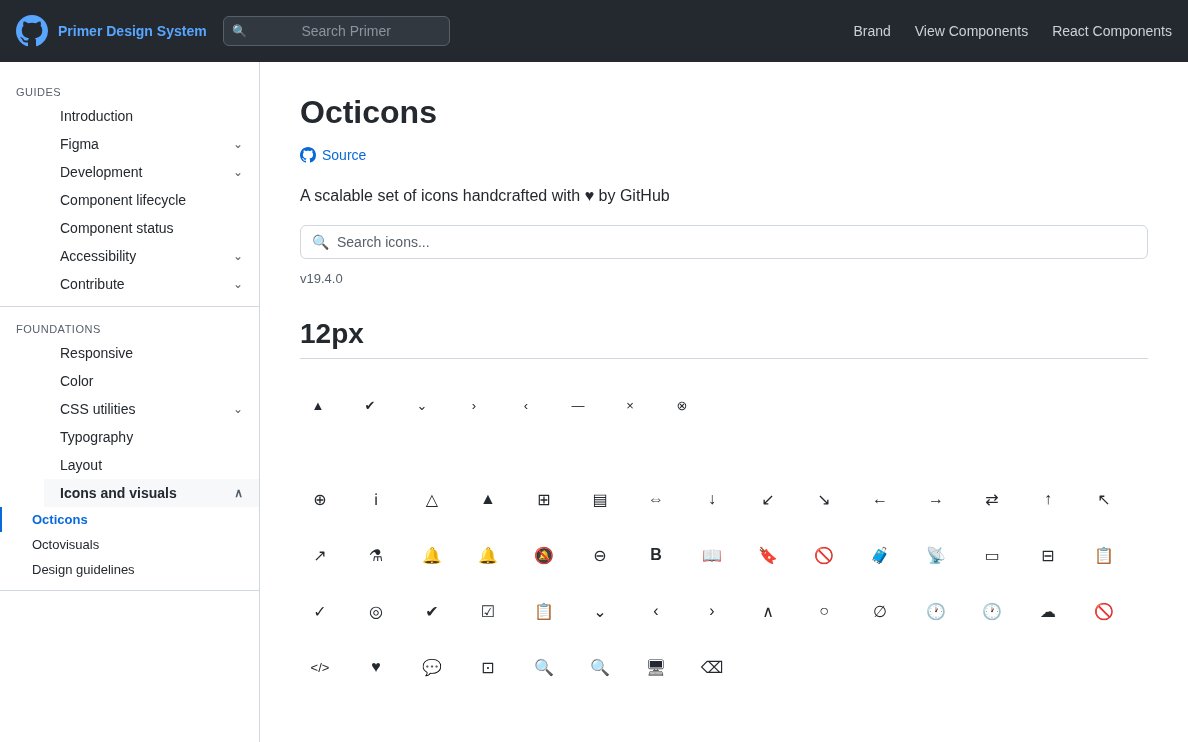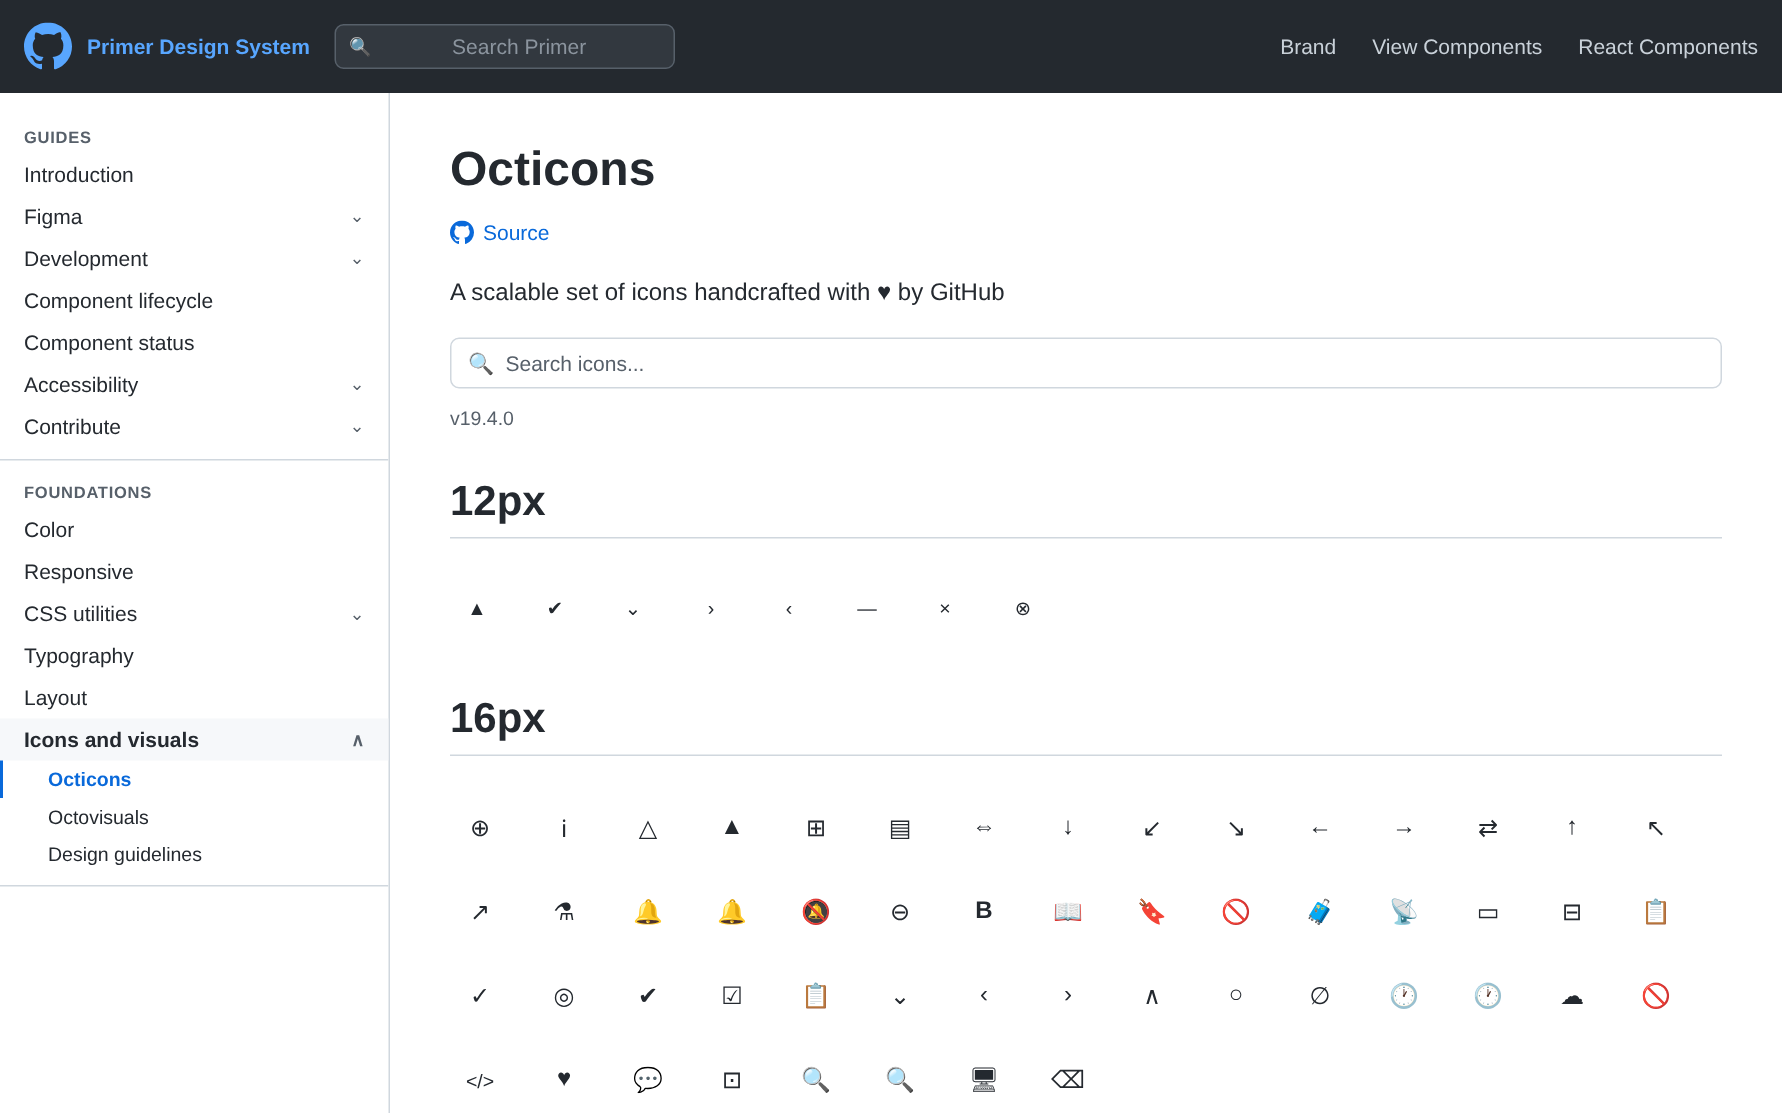--- a/index.html
+++ b/index.html
@@ -83,35 +83,36 @@
       border-right: 1px solid #d0d7de;
       overflow-y: auto;
       padding: 16px 0;
       background: #fff;
     }
     .sidebar::-webkit-scrollbar { width: 6px; }
     .sidebar::-webkit-scrollbar-thumb { background: #d0d7de; border-radius: 3px; }
 
     .sidebar-section-label {
       font-size: 11px;
-      font-weight: 700;
+      font-weight: 400;
       color: #57606a;
       text-transform: uppercase;
       letter-spacing: 0.5px;
       padding: 8px 16px 4px 16px;
     }
     .sidebar-item {
       display: flex;
       align-items: center;
       justify-content: center;
       padding: 6px 16px;
       cursor: pointer;
       color: #24292f;
       font-size: 14px;
       text-decoration: none;
+      margin-left: 44px;
     }
     .sidebar-item.active {
       background: #f6f8fa;
       font-weight: 600;
     }
     .sidebar-item-text { flex: 1; }
     .sidebar-chevron { color: #57606a; font-size: 12px; }
 
     .sidebar-sub-item {
       padding: 5px 16px 5px 32px;
@@ -291,24 +292,24 @@
     <a class="sidebar-item" href="#">
       <span class="sidebar-item-text">Contribute</span>
       <span class="sidebar-chevron">⌄</span>
     </a>
 
     <div class="sidebar-divider"></div>
 
     <div class="sidebar-section-label">Foundations</div>
 
     <a class="sidebar-item" href="#">
+      <span class="sidebar-item-text">Responsive</span>
+    </a>
+    <a class="sidebar-item" href="#">
       <span class="sidebar-item-text">Color</span>
-    </a>
-    <a class="sidebar-item" href="#">
-      <span class="sidebar-item-text">Responsive</span>
     </a>
     <a class="sidebar-item" href="#">
       <span class="sidebar-item-text">CSS utilities</span>
       <span class="sidebar-chevron">⌄</span>
     </a>
     <a class="sidebar-item" href="#">
       <span class="sidebar-item-text">Typography</span>
     </a>
     <a class="sidebar-item" href="#">
       <span class="sidebar-item-text">Layout</span>
@@ -354,21 +355,20 @@
       <div class="icon-item small">▲</div>
       <div class="icon-item small">✔</div>
       <div class="icon-item small">⌄</div>
       <div class="icon-item small">›</div>
       <div class="icon-item small">‹</div>
       <div class="icon-item small">—</div>
       <div class="icon-item small">×</div>
       <div class="icon-item small">⊗</div>
     </div>
 
-    <h2 class="icon-section-title">16px</h2>
     <div class="icon-grid">
       <div class="icon-item">⊕</div>
       <div class="icon-item">ℹ</div>
       <div class="icon-item">△</div>
       <div class="icon-item">▲</div>
       <div class="icon-item">⊞</div>
       <div class="icon-item">▤</div>
       <div class="icon-item">⇔</div>
       <div class="icon-item">↓</div>
       <div class="icon-item">↙</div>

